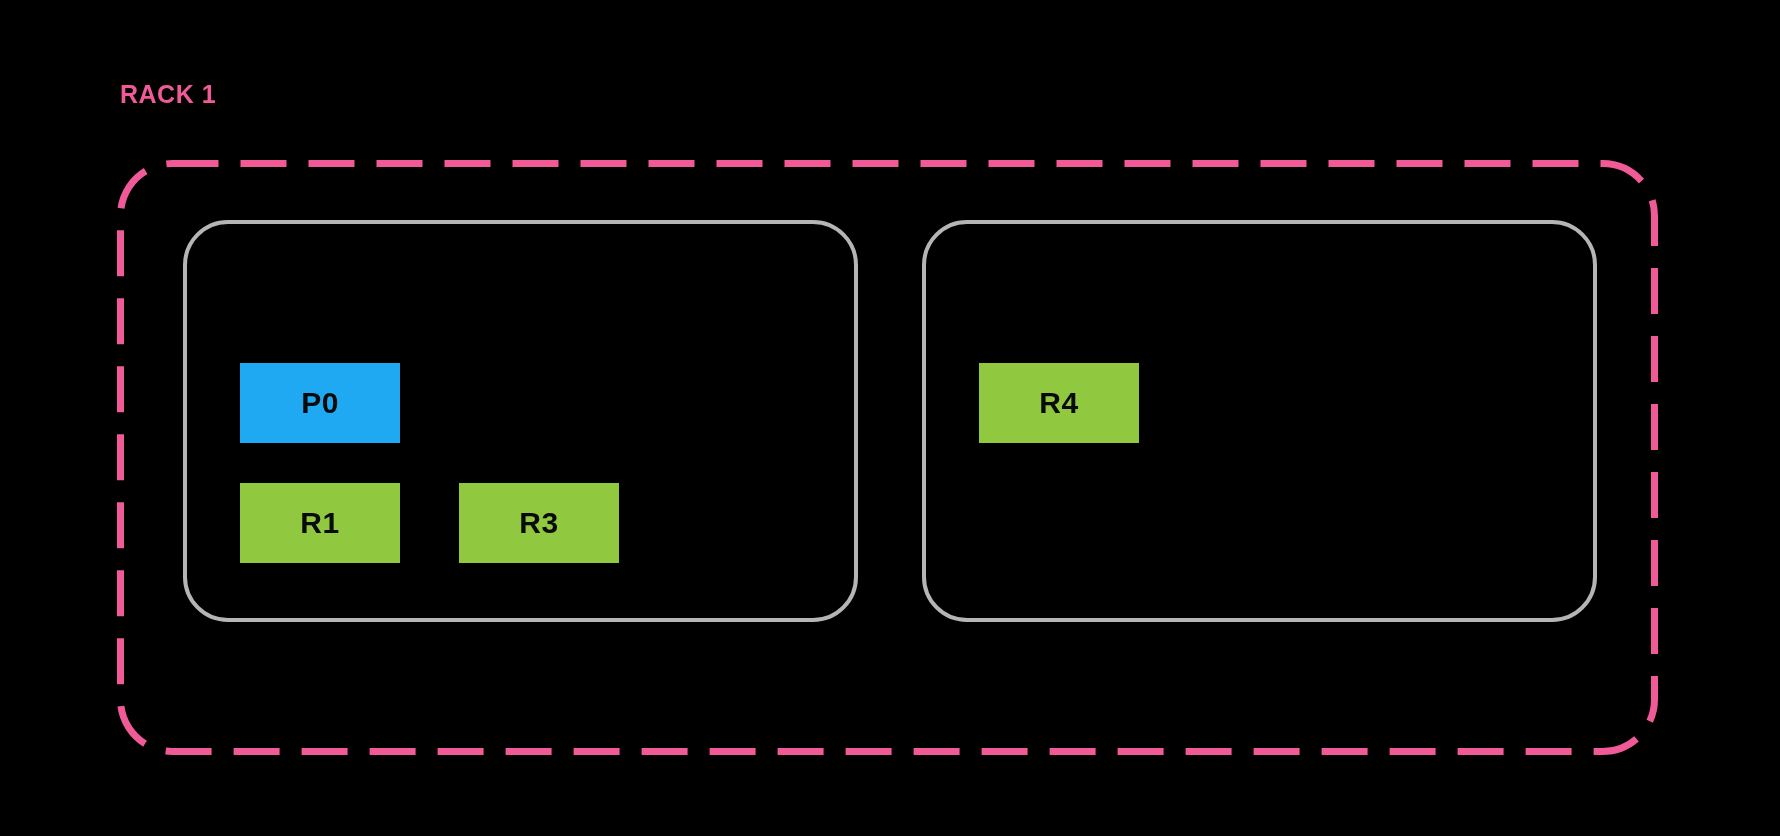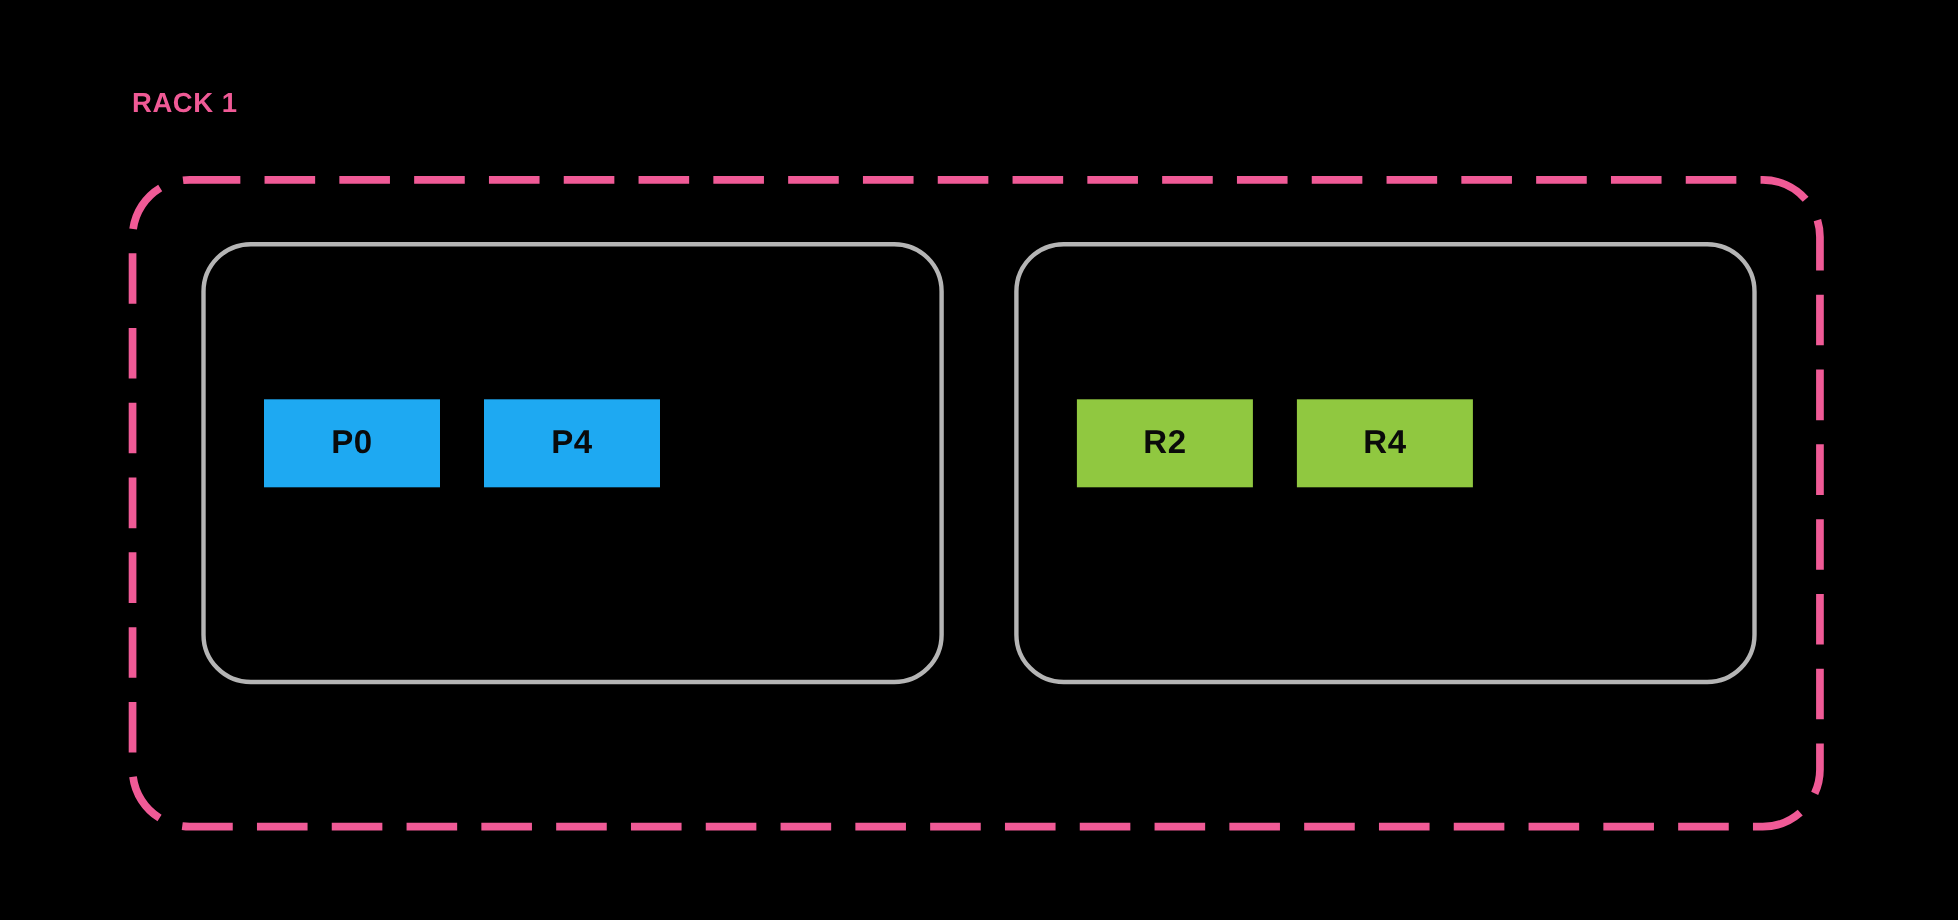--- a/index.html
+++ b/index.html
@@ -53,21 +53,21 @@
     position: absolute;
     left: 53px;
     top: 139px;
     display: flex;
     flex-direction: column;
     gap: 40px;
   }
   .shard-row {
     display: flex;
     flex-direction: row;
-    gap: 40px;
+    gap: 59px;
   }
   .shard {
     width: 160px;
     height: 80px;
     display: flex;
     align-items: center;
     justify-content: center;
     font-size: 30px;
     font-weight: 700;
     color: #0a0a0a;
@@ -84,27 +84,29 @@
   <div class="rack-label">RACK 1</div>
 
   <svg class="rack-outline-svg" viewBox="0 0 1780 836" xmlns="http://www.w3.org/2000/svg" aria-hidden="true">
     <rect x="120.5" y="163.5" width="1534" height="588" rx="52" ry="52" fill="none" stroke="#F05A96" stroke-width="7" stroke-dasharray="46 22"></rect>
   </svg>
 
   <div class="node node-left">
     <div class="node-content">
         <div class="shard-row">
           <div class="shard primary">P0</div>
-          <div class="shard primary">P4</div>
+        </div>
+        <div class="shard-row">
+          <div class="shard replica">R1</div>
+          <div class="shard replica">R3</div>
         </div>
       </div>
   </div>
 
   <div class="node node-right">
     <div class="node-content">
         <div class="shard-row">
-          <div class="shard replica">R2</div>
           <div class="shard replica">R4</div>
         </div>
       </div>
   </div>
 
 </div>
 
 </body></html>

